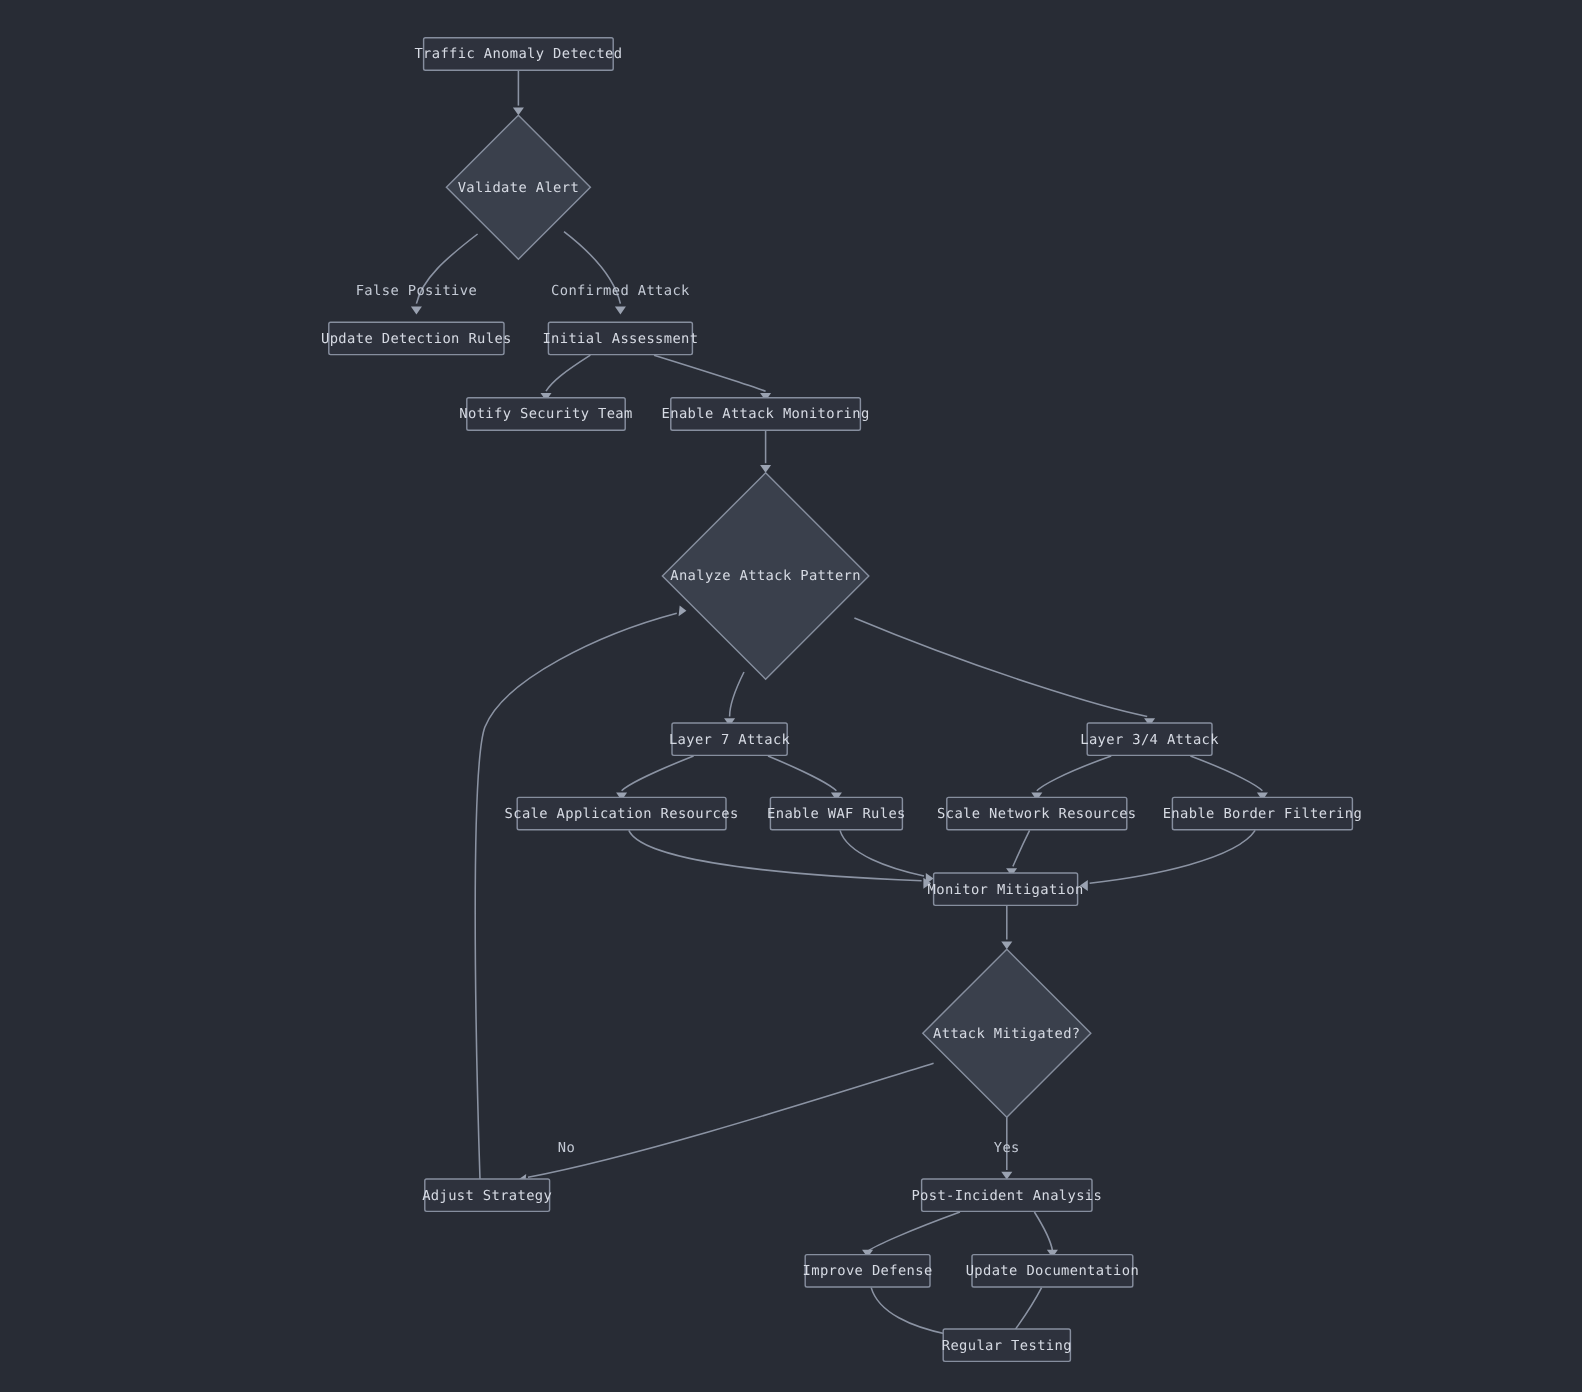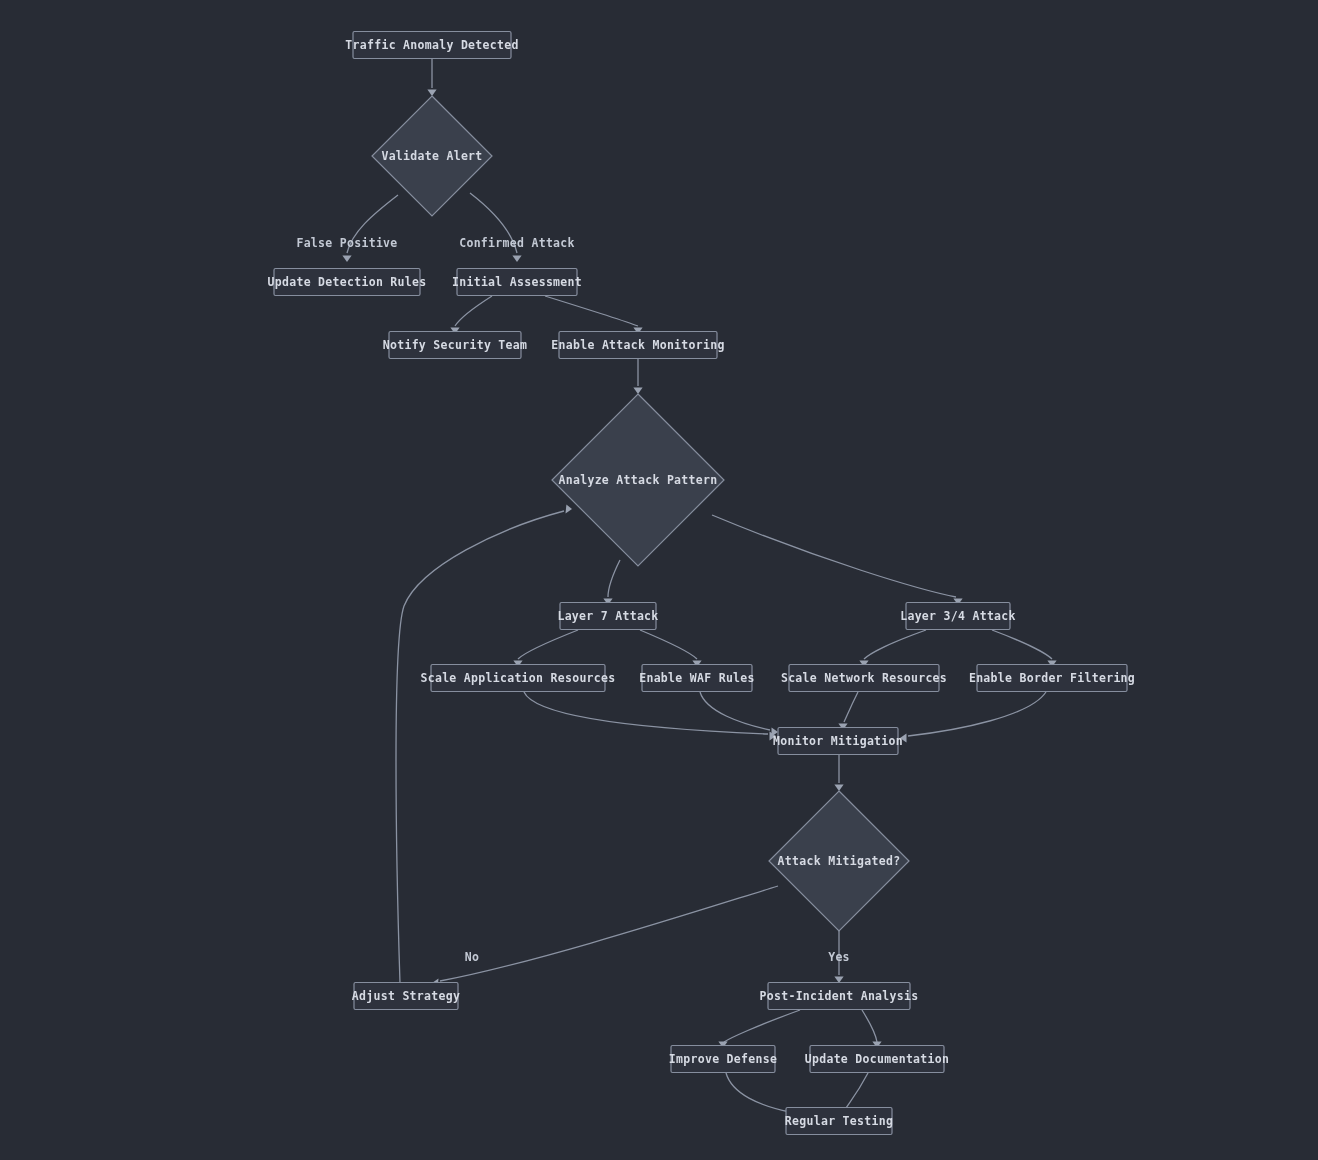--- a/index.html
+++ b/index.html
@@ -10,21 +10,20 @@
   body {
     width: 1318px;
     height: 1160px;
     font-family: "DejaVu Sans Mono", "Liberation Mono", monospace;
     overflow: hidden;
   }
   #flow-root {
     position: relative;
     width: 1044px;
     height: 1160px;
-    font-weight: bold;
   }
   svg#flow-svg {
     display: block;
     width: 1318px;
     height: 1160px;
   }
   .edge {
     fill: none;
     stroke: #8b93a3;
     stroke-width: 1.3;

